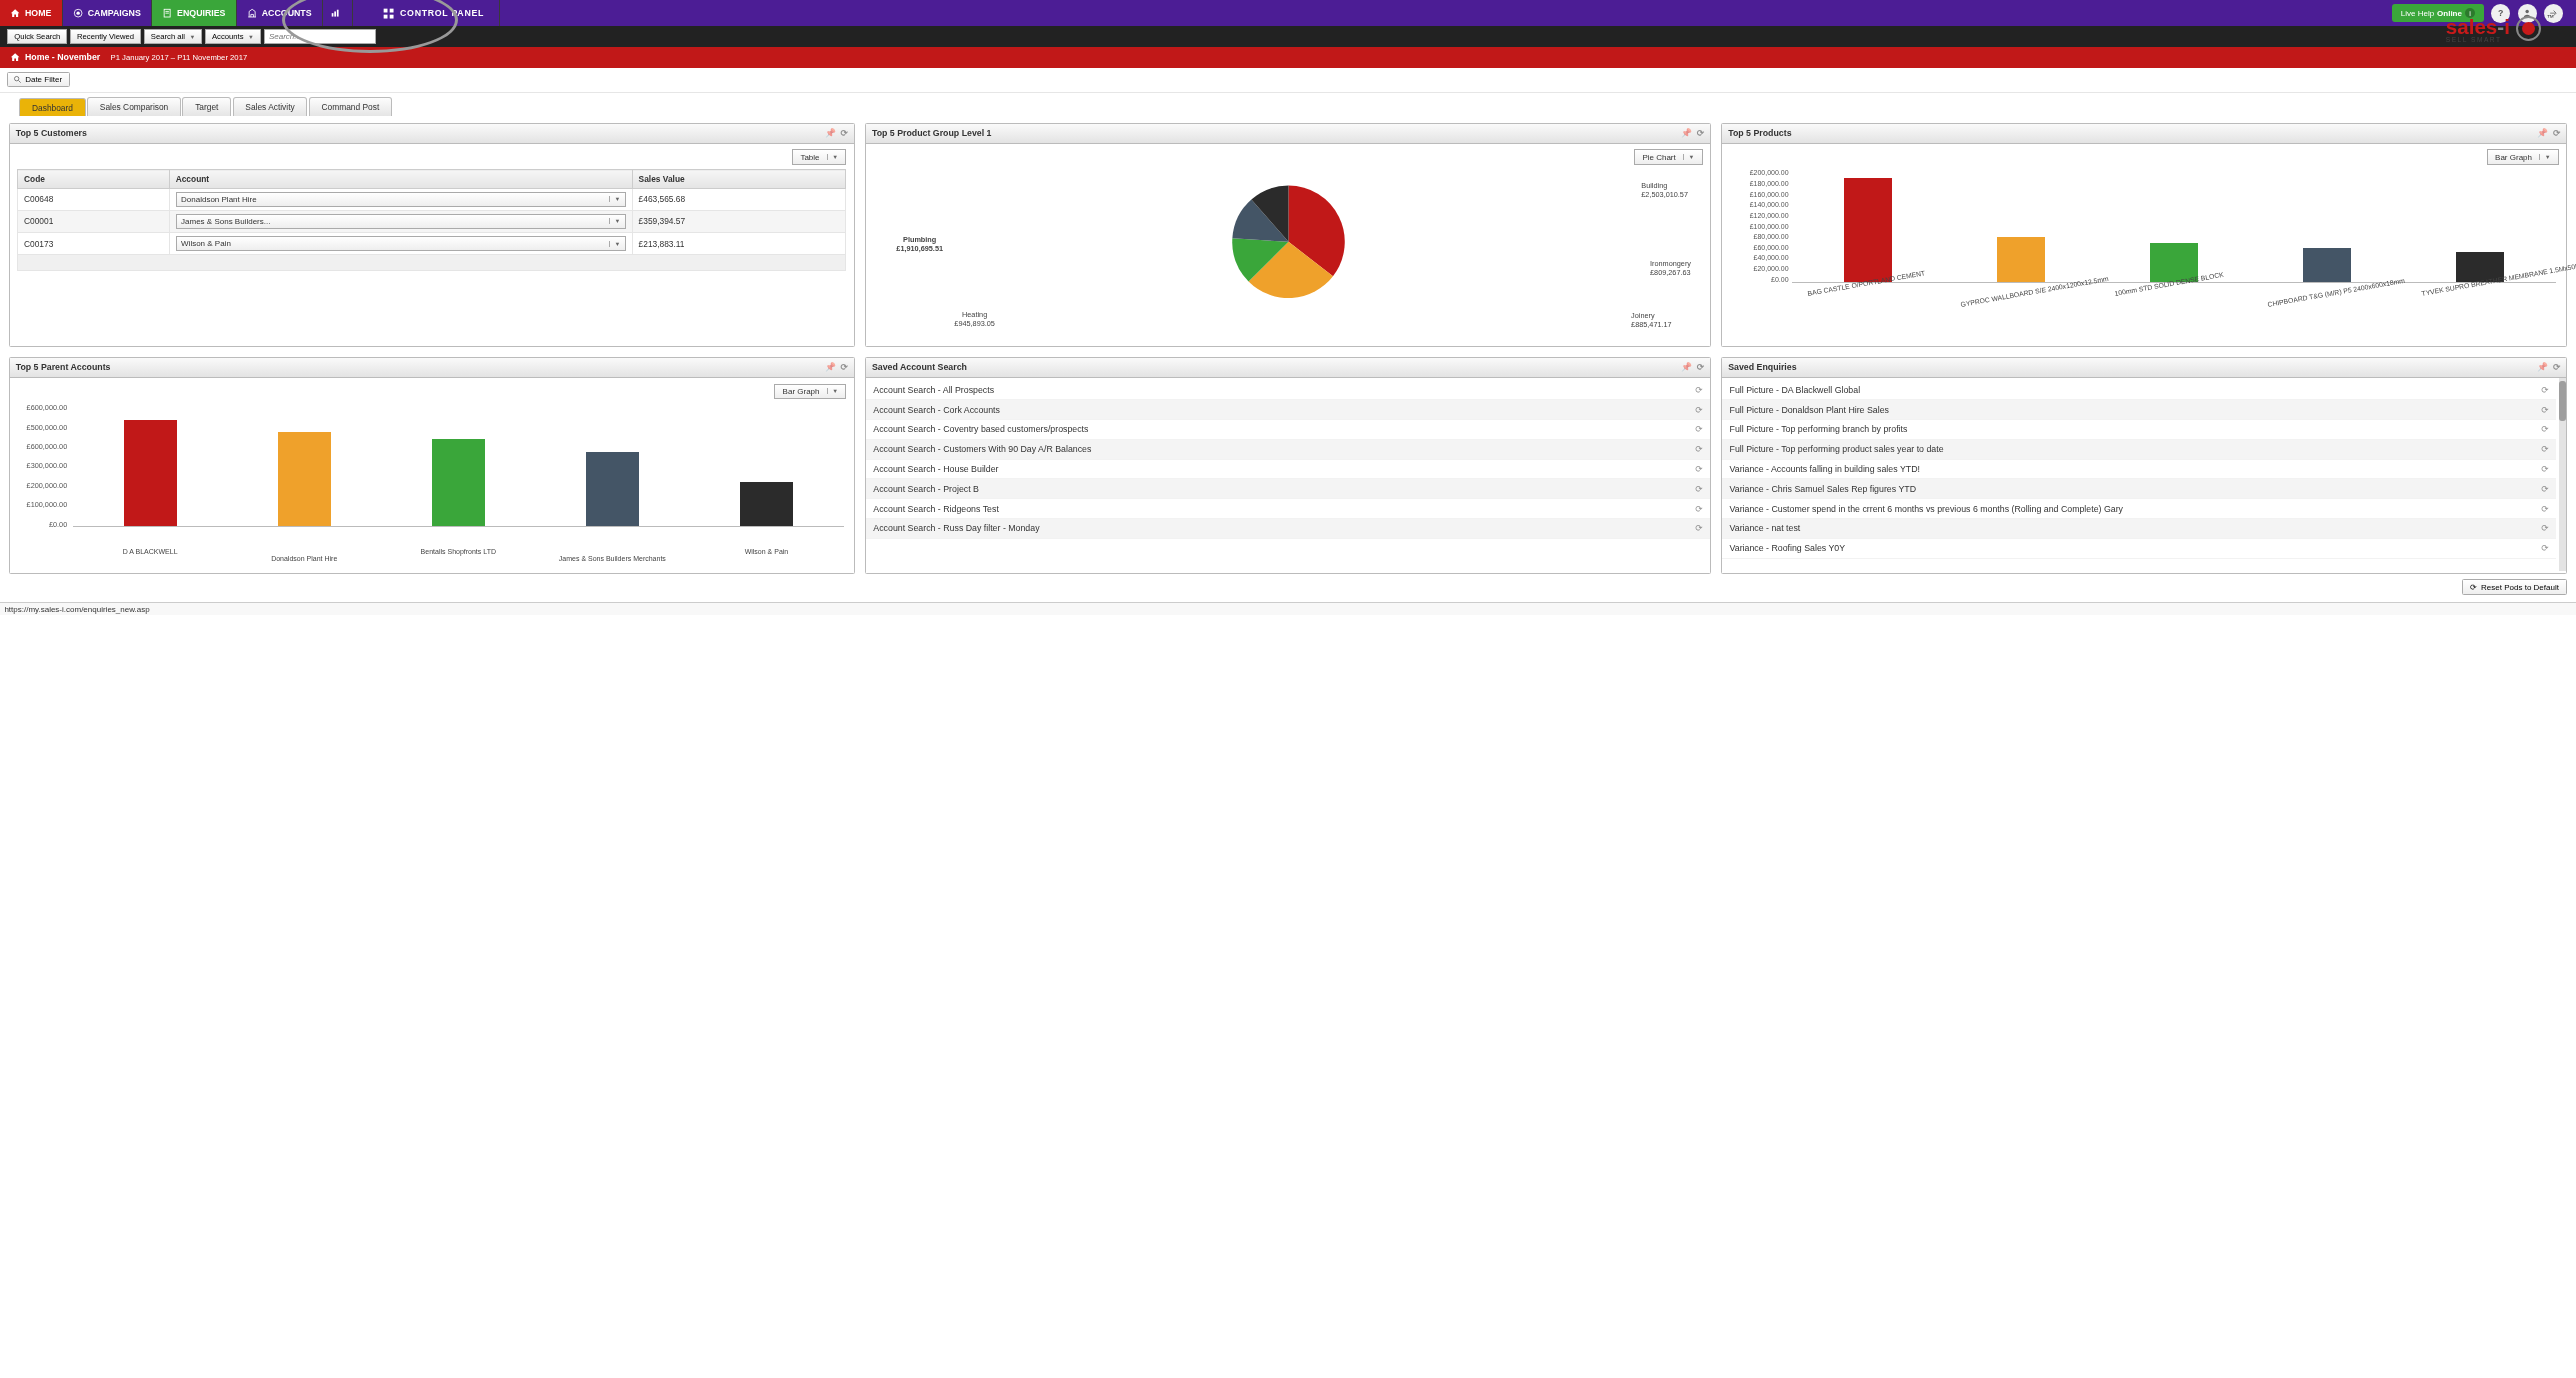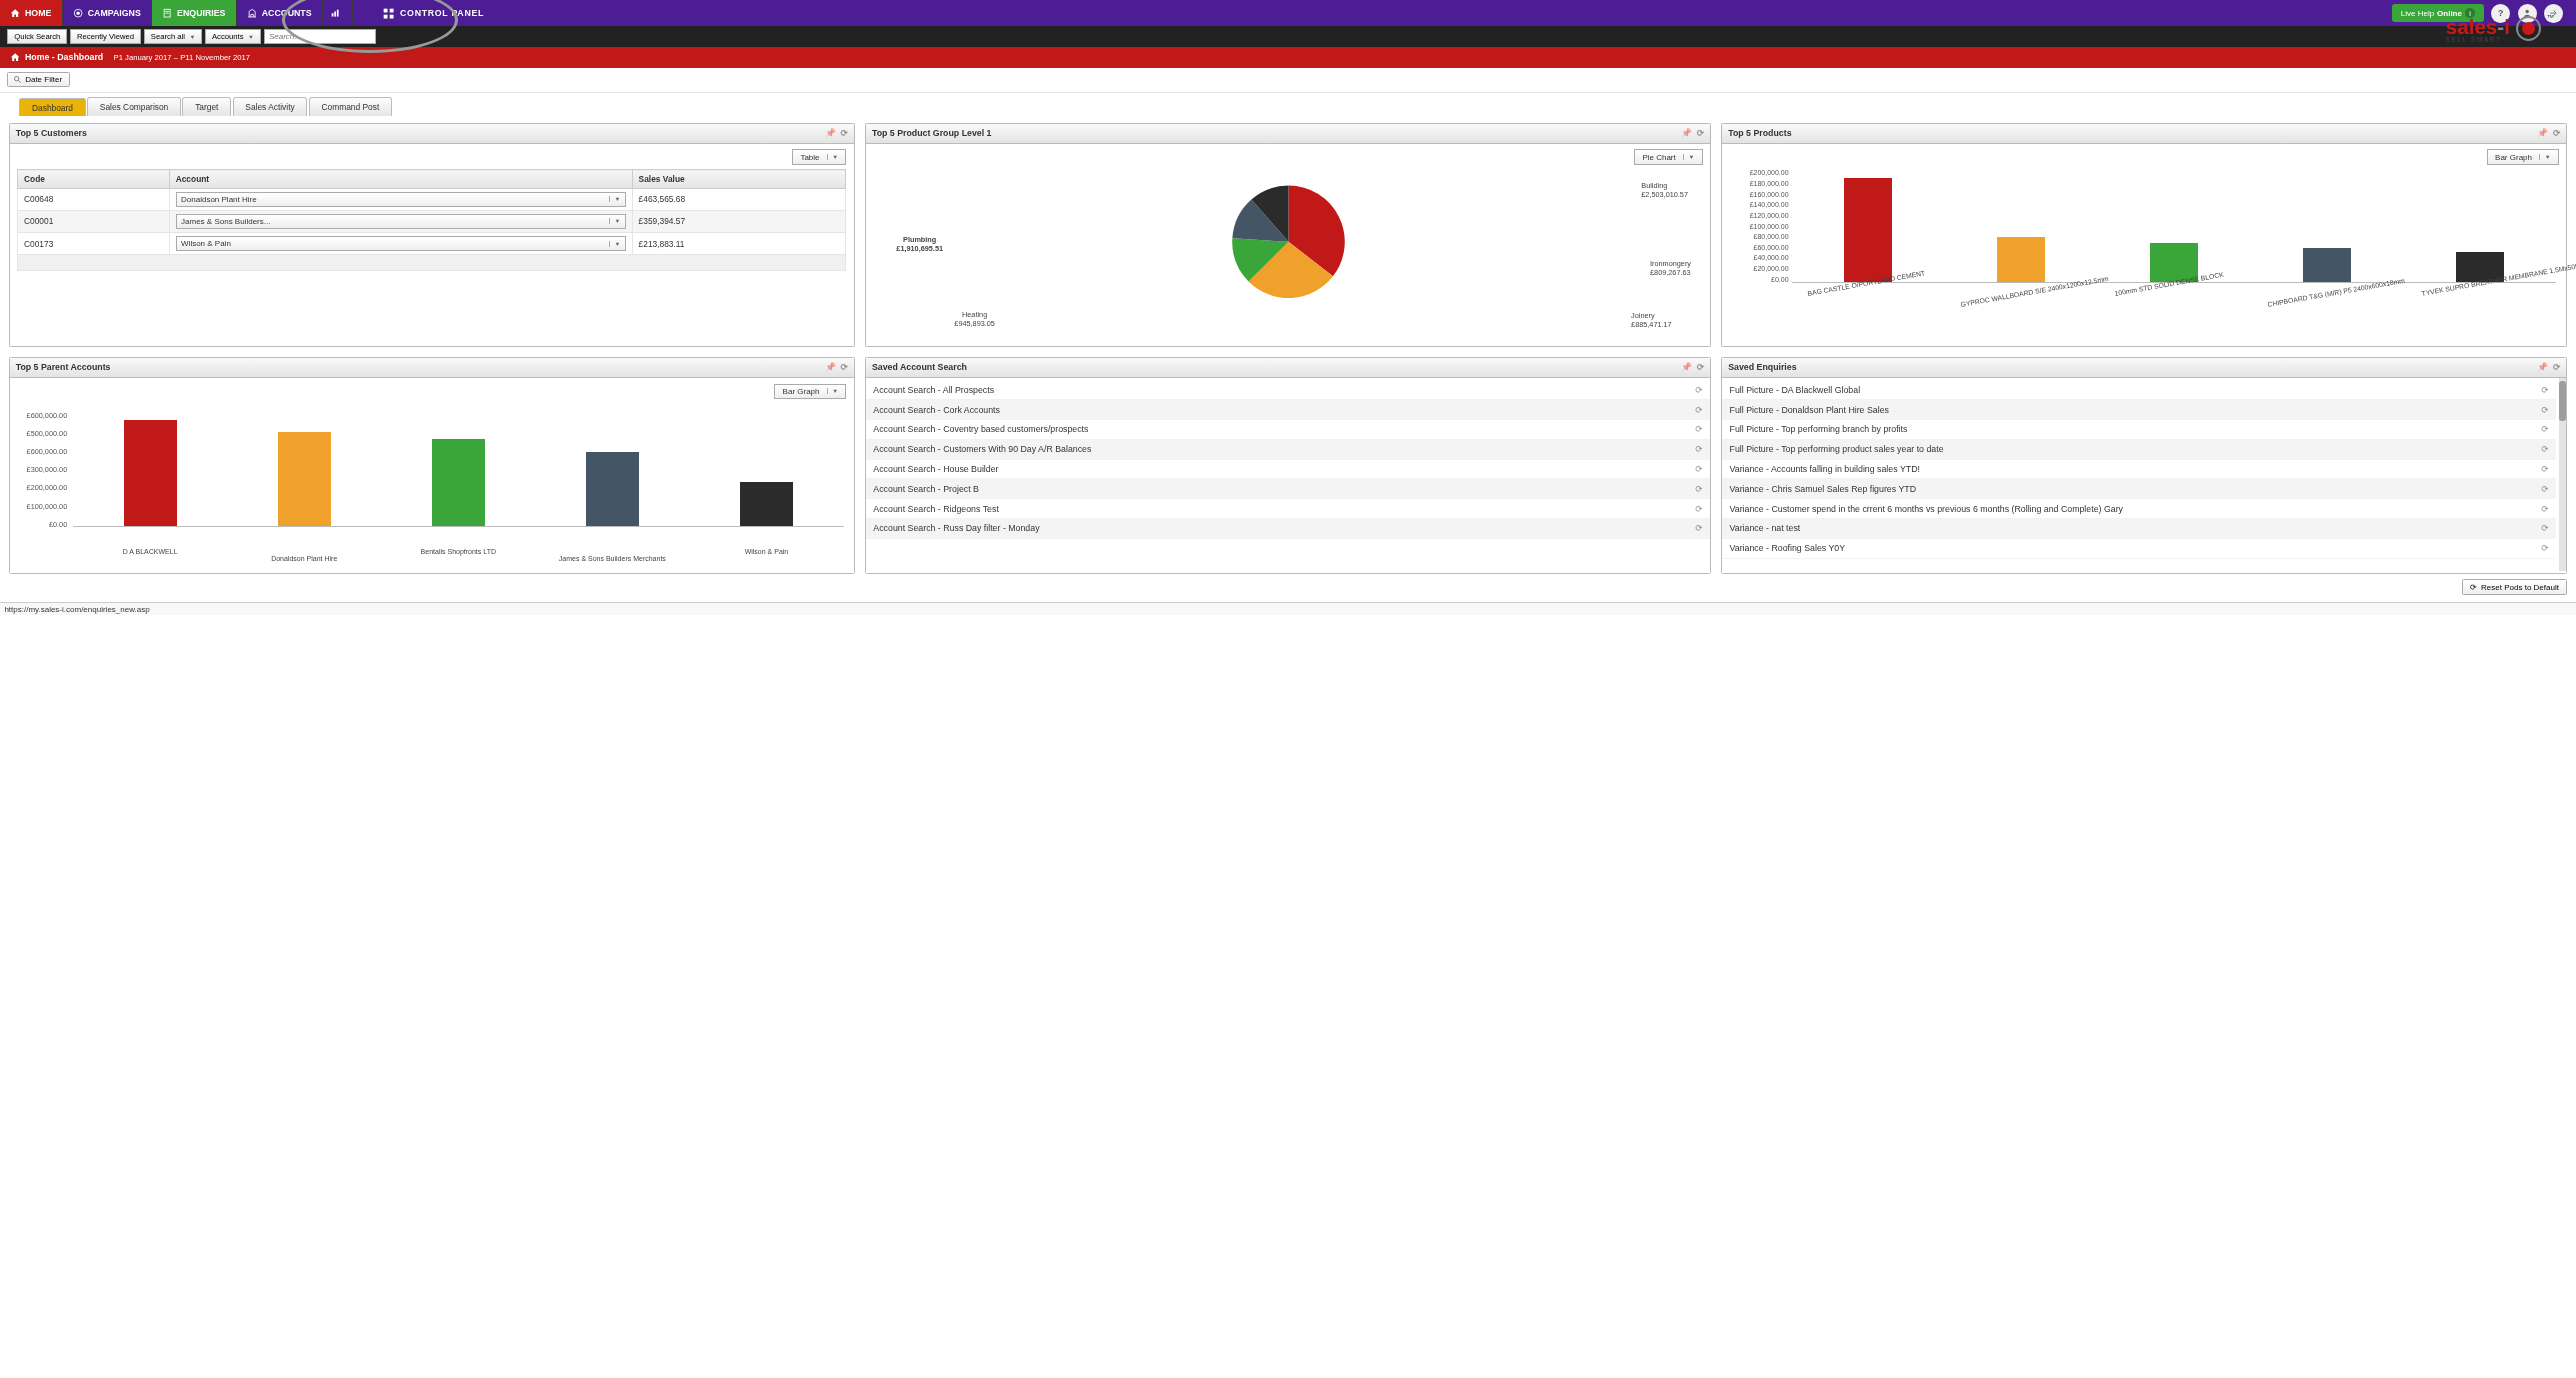--- a/index.html
+++ b/index.html
@@ -68,21 +68,21 @@
 .acct-sel span { flex:1; padding:2.2px 4.4px; overflow:hidden; white-space:nowrap; text-overflow:ellipsis;}
 .acct-sel::after { content:"▼"; font-size:5.9px; color:#666; padding:0 4.4px; border-left:0.7px solid #aaa;}
 
 
 .list-row { display:flex; align-items:center; justify-content:space-between; padding:4.4px 7.3px; font-size:8.8px; border-bottom:0.7px solid #f2f2f2;}
 .list-row:nth-child(even){ background:#f4f4f4; }
 .list-row .spin { opacity:0.55; }
 
 
 .barchart { position:relative; height:140px; }
-.barchart .yaxis { position:absolute; left:0; top:8px; bottom:14.7px; width:53px; display:flex; flex-direction:column; justify-content:space-between; font-size:7.3px; color:#555; text-align:right;}
+.barchart .yaxis { position:absolute; left:0; top:0; bottom:14.7px; width:53px; display:flex; flex-direction:column; justify-content:space-between; font-size:7.3px; color:#555; text-align:right;}
 .barchart .ylabel { padding-right:2.9px; }
 .barchart .plot { position:absolute; left:56px; right:2.9px; top:0; bottom:16px; border-bottom:0.7px solid #bbb; display:flex; align-items:flex-end; justify-content:space-around; }
 .bar { width:14%; max-width:53px; }
 .barchart .xaxis { position:absolute; left:56px; right:2.9px; bottom:-11.7px; display:flex; justify-content:space-around; font-size:7px; color:#444; }
 .barchart .xaxis.stagger span:nth-child(even){ transform:translateY(7.3px); }
 
 
 .barchart2 { position:relative; height:121px; }
 .barchart2 .yaxis { position:absolute; left:0; top:0; bottom:7.3px; width:59px; display:flex; flex-direction:column; justify-content:space-between; font-size:7px; color:#555; text-align:right;}
 .barchart2 .plot { position:absolute; left:62px; right:2.9px; top:0; bottom:7.3px; border-bottom:0.7px solid #bbb; display:flex; align-items:flex-end; justify-content:space-around; }
@@ -205,21 +205,21 @@
       <div class="logo-dot-inner"></div>
     </div>
   <span style="font-size:7.3px;position:relative;top:-11.7px;">™</span>
 </div>
 
 <div class="redbar">
   <div class="crumb">
     <svg class="ico" viewBox="0 0 24 24">
         <path d="M12 3l10 9h-3v9h-5v-6h-4v6H5v-9H2z"></path>
       </svg>
-    <span>Home - Dashboard</span>
+    <span>Home - November</span>
   </div>
   <div class="period">P1 January 2017 – P11 November 2017</div>
 </div>
 
 <div class="dfrow">
   <button class="btn">
     <svg width="8.8" height="8.8" viewBox="0 0 24 24">
         <circle cx="10" cy="10" r="6" fill="none" stroke="#555" stroke-width="2"></circle>
         <line x1="15" y1="15" x2="21" y2="21" stroke="#555" stroke-width="2"></line>
       </svg>

